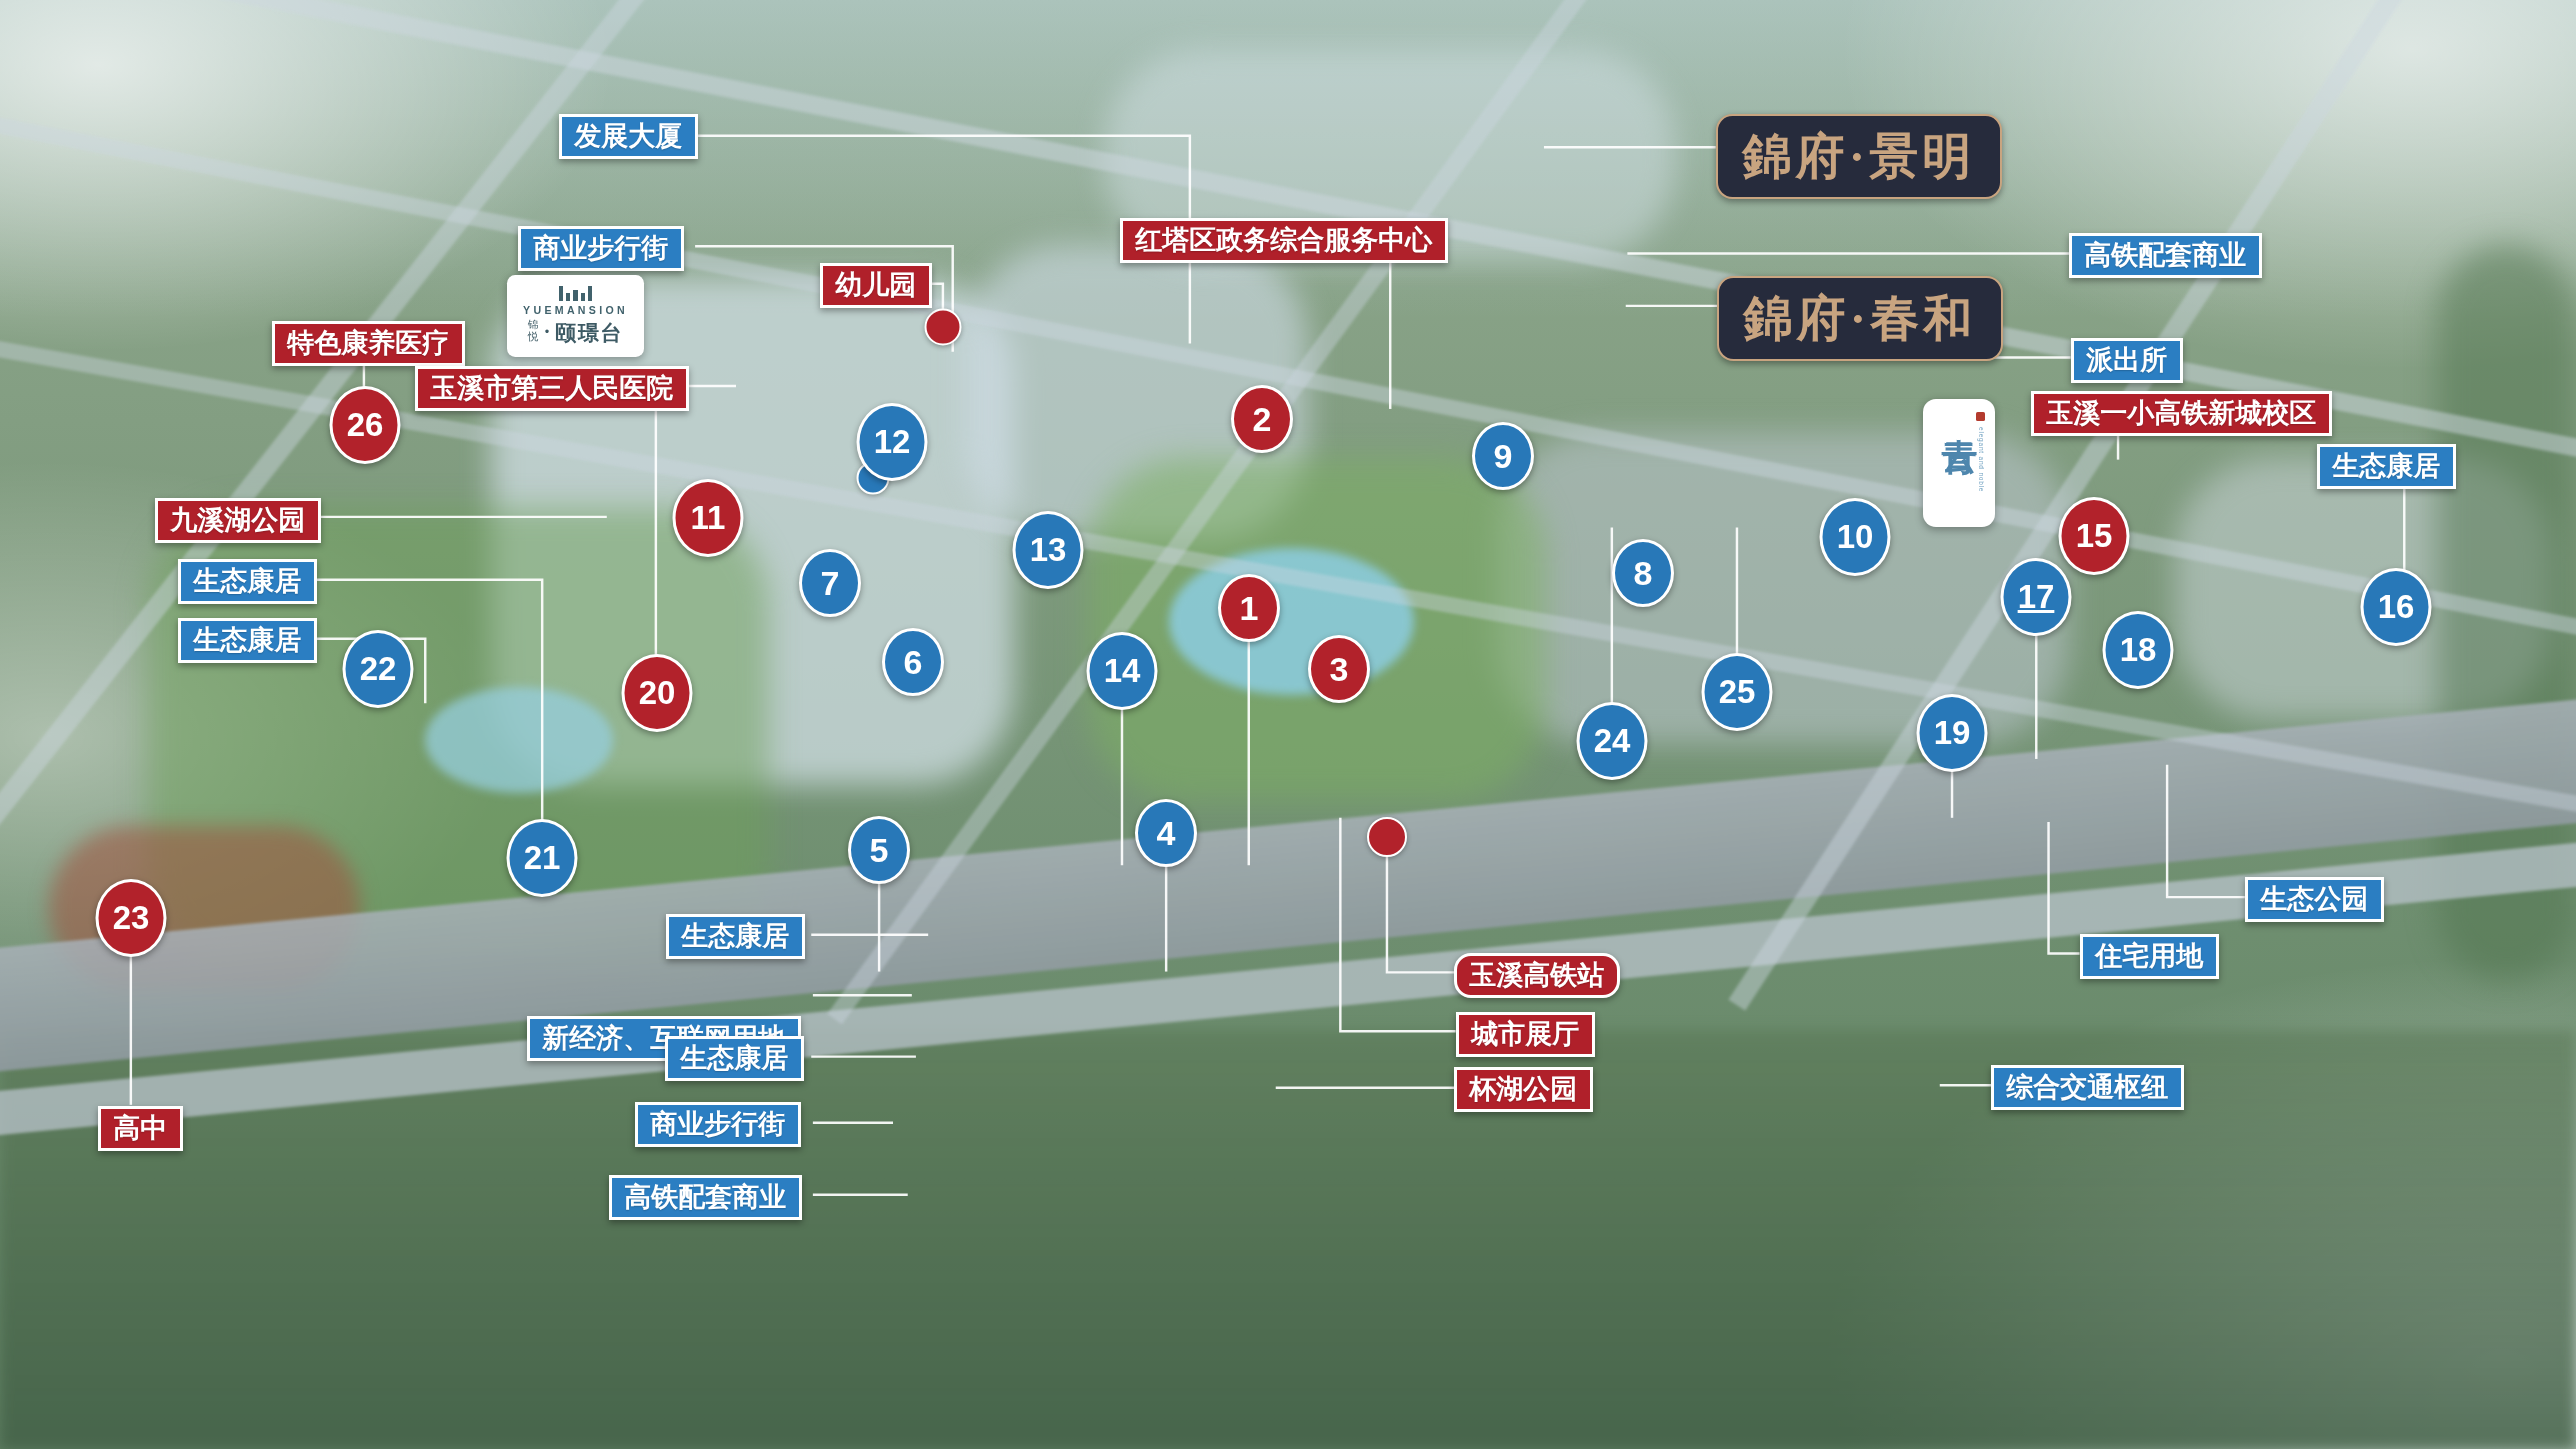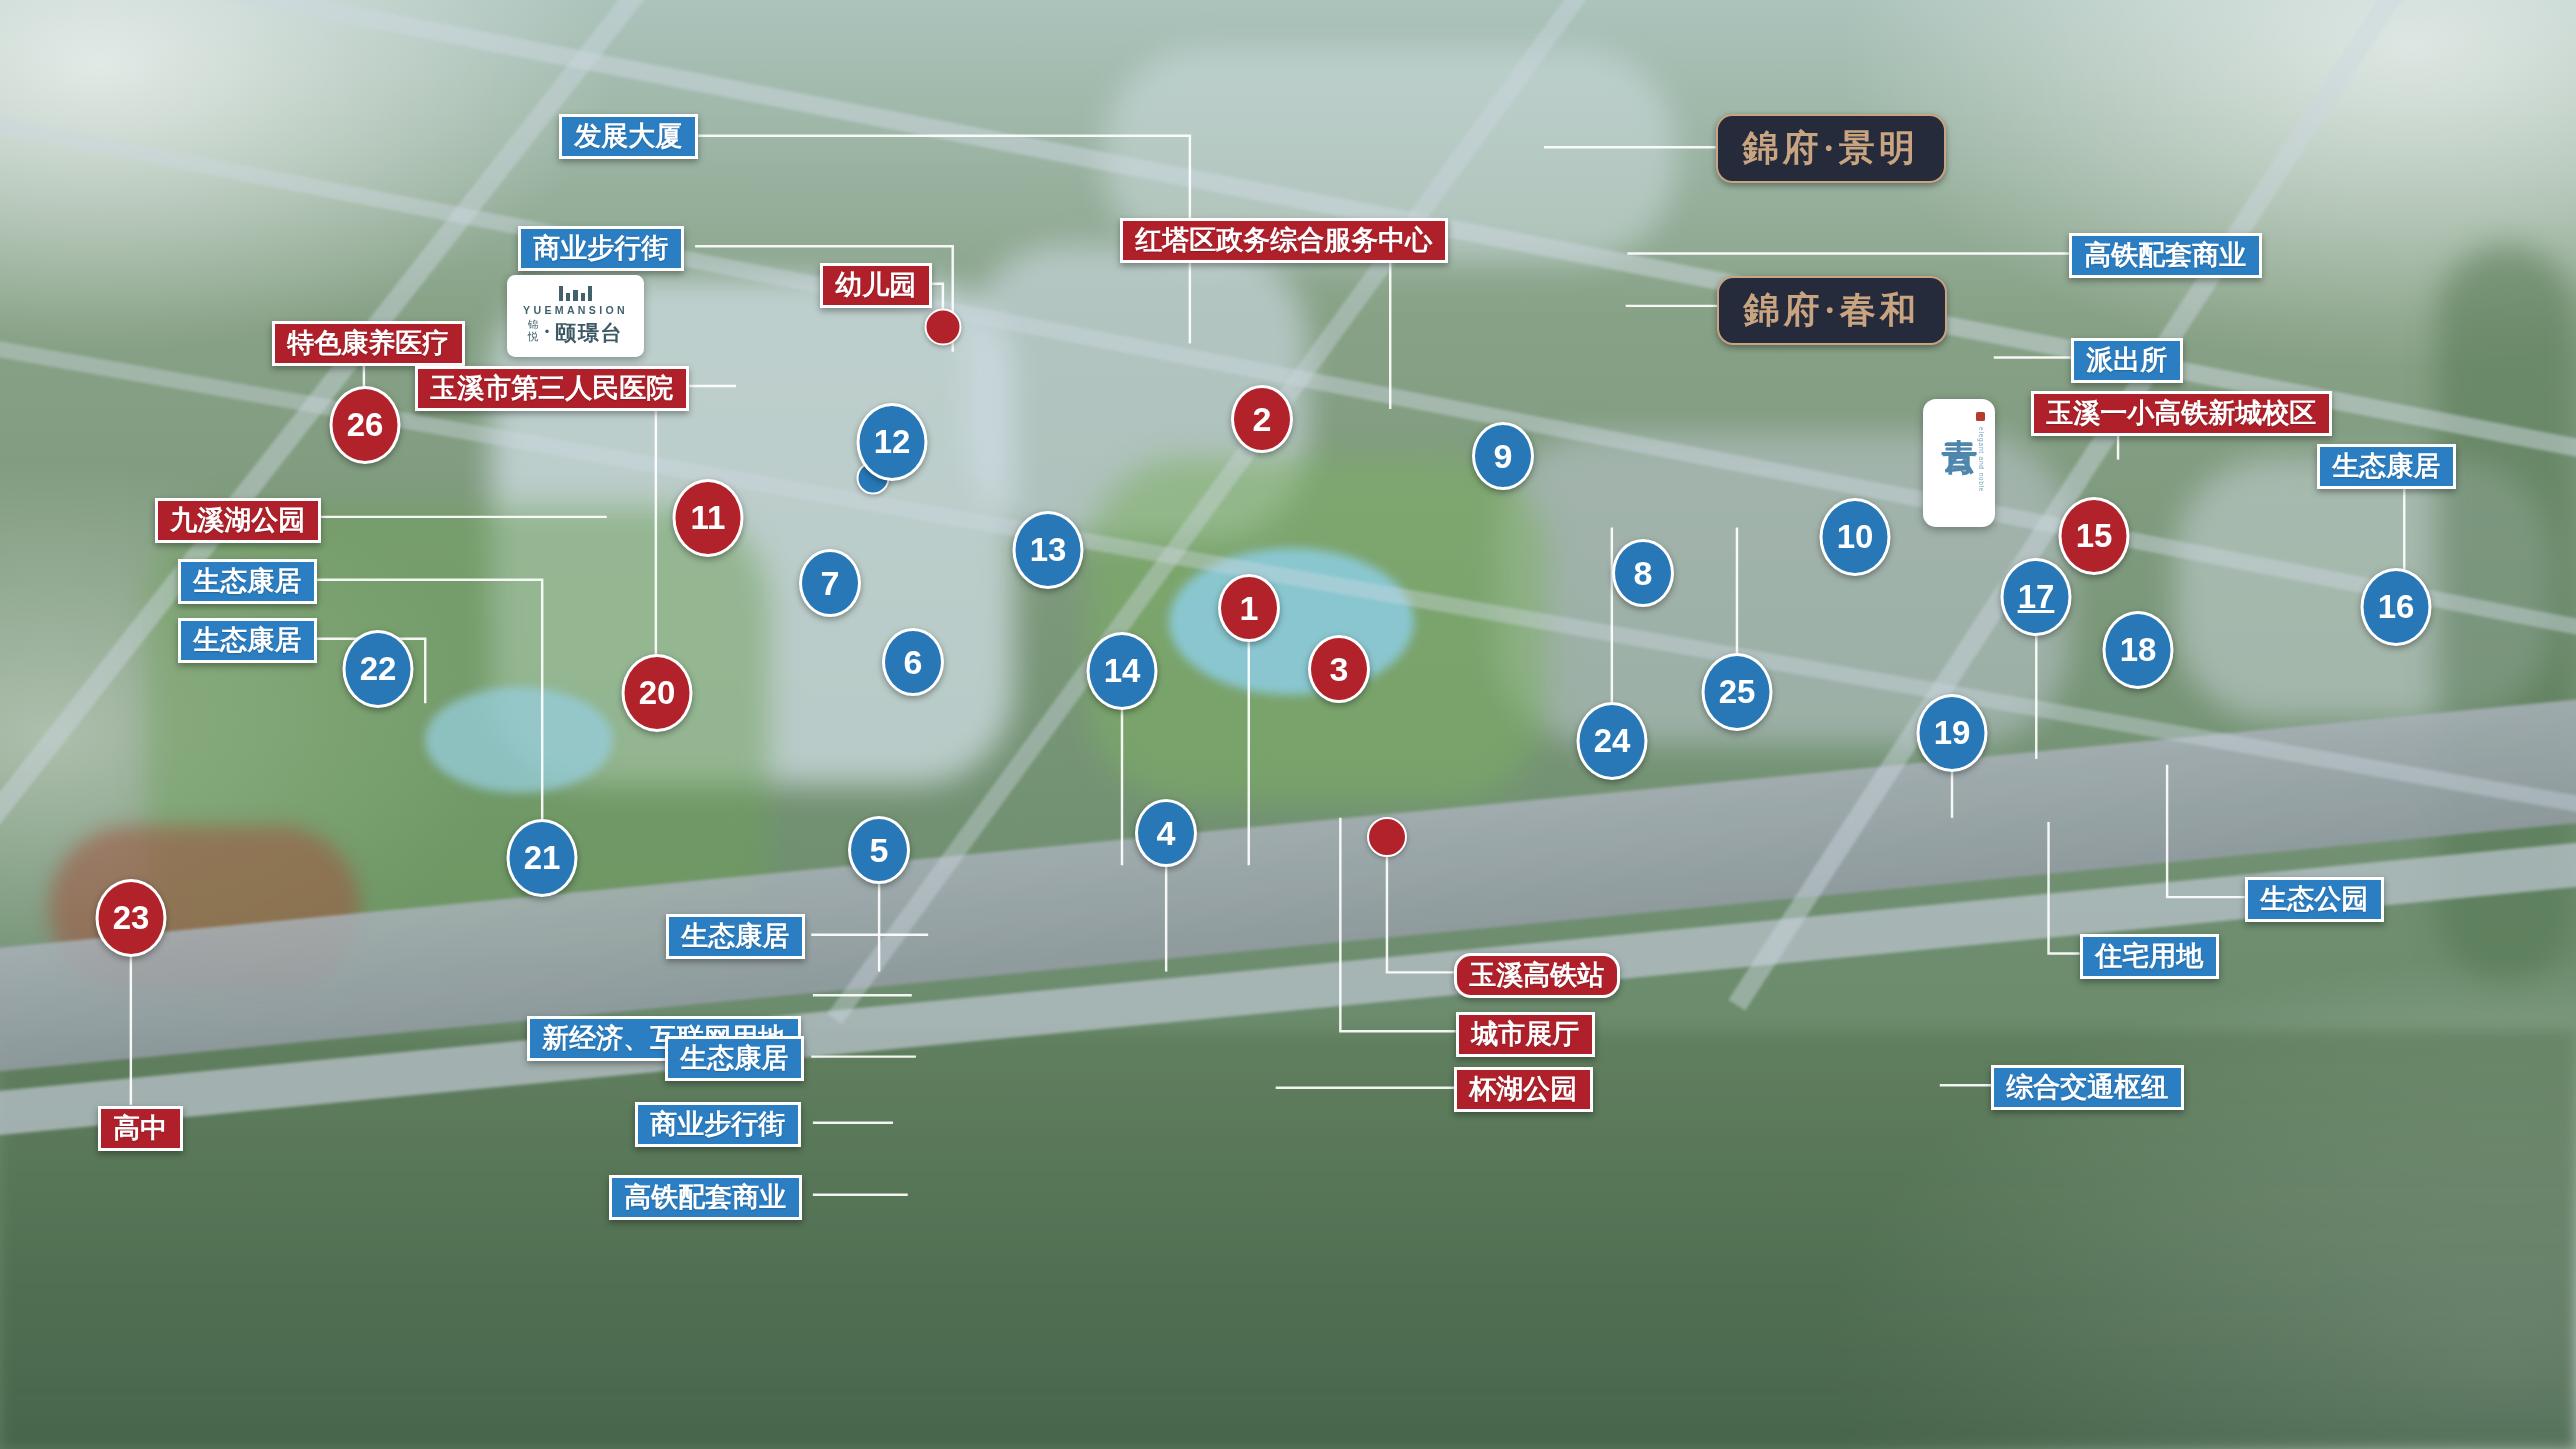--- a/index.html
+++ b/index.html
@@ -24,21 +24,21 @@
   #lines{position:absolute;inset:0;}
 
   
   .label{position:absolute;white-space:nowrap;color:#fff;font-weight:bold;
     font-size:27px;line-height:1.25;padding:2.5px 12.3px;border:3.3px solid #ffffff;
     box-shadow:0 2.5px 6.5px rgba(0,0,0,.35);text-shadow:0 0.8px 1.6px rgba(0,0,0,.2);}
   .label.blue{background:#2b7ec2;}
   .label.red{background:#b0202a;}
   .label.brand{background:#262b3c;border:2.5px solid #c8a480;color:#c8a480;
     border-radius:16.4px;font-family:"Liberation Serif","DejaVu Serif",serif;
-    font-size:36px;padding:9.8px 24.5px;letter-spacing:4.1px;font-weight:bold;text-shadow:none;}
+    font-size:49px;padding:9.8px 24.5px;letter-spacing:4.1px;font-weight:bold;text-shadow:none;}
 
   
   .marker{position:absolute;width:56px;height:62px;border-radius:50%;
     border:3.3px solid #fff;color:#fff;font-weight:bold;font-size:34px;
     display:flex;align-items:center;justify-content:center;
     transform:translate(-50%,-50%);box-shadow:0 2.5px 6.5px rgba(0,0,0,.35);}
   .marker.w2{width:65px;height:72px;font-size:33px;}
   .marker.red{background:#b2222b;}
   .marker.blue{background:#2878b8;}
 

